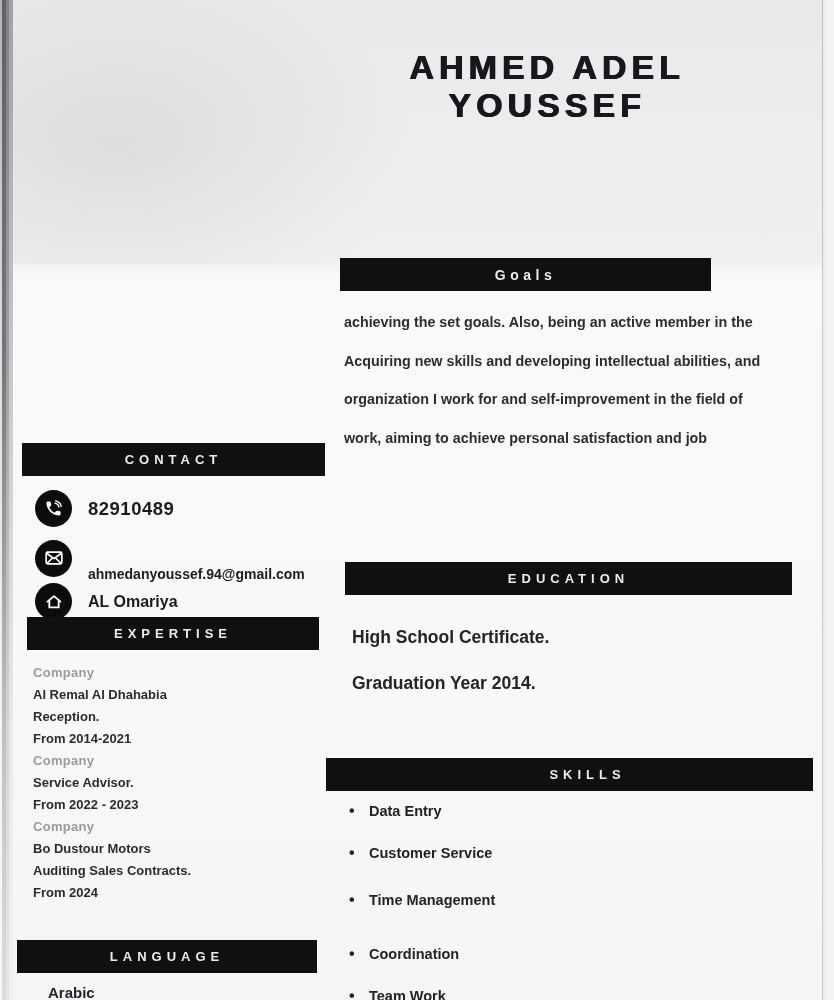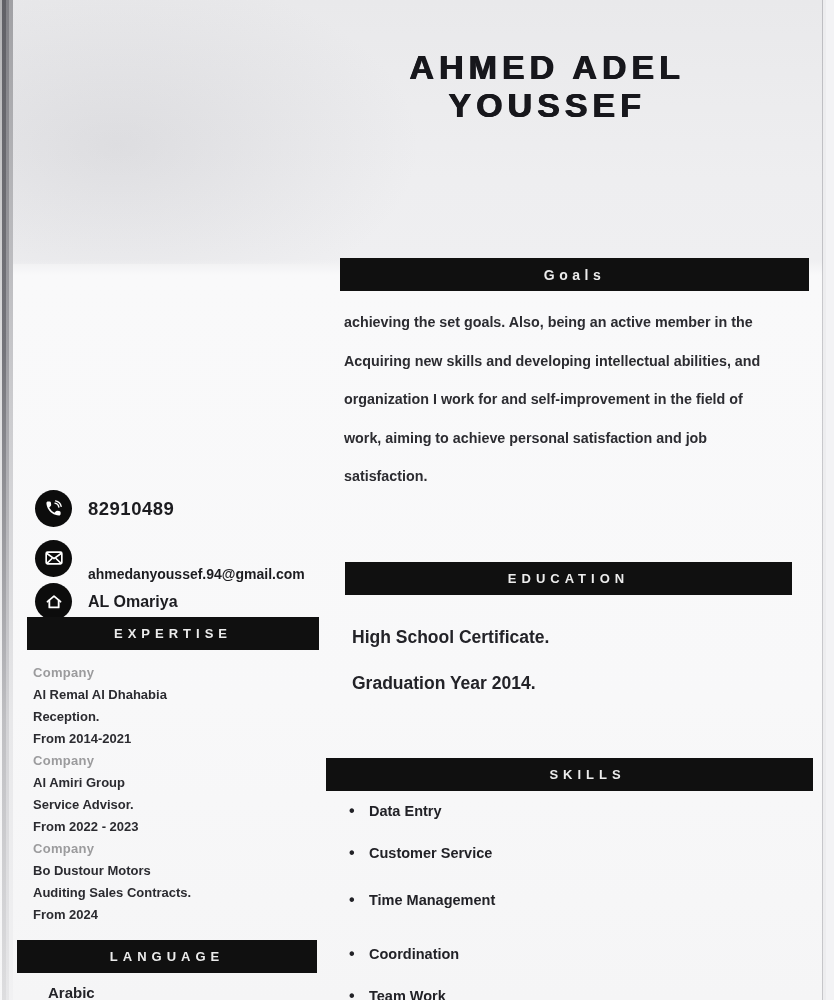--- a/index.html
+++ b/index.html
@@ -32,21 +32,21 @@
     letter-spacing:5px; line-height:38px;
     text-shadow:0.8px 0 0 #17171c, -0.3px 0 0 #17171c;
   }
   .name span { display:block; }
   
   .bar {
     position:absolute; height:33px; background:var(--bar-bg,#101010);
     color:var(--bar-text,#ececec); display:flex; align-items:center; justify-content:center;
     font-size:13px; font-weight:bold; letter-spacing:5px; white-space:nowrap;
   }
-  .bar-goals     { left:340px; top:258px; width:469px; font-size:14px; letter-spacing:4.5px; }
+  .bar-goals     { left:340px; top:258px; width:371px; font-size:14px; letter-spacing:4.5px; }
   .bar-contact   { left:22px;  top:443px; width:303px; }
   .bar-expertise { left:27px;  top:617px; width:292px; }
   .bar-language  { left:17px;  top:940px; width:300px; }
   .bar-education { left:345px; top:562px; width:447px; }
   .bar-skills    { left:326px; top:758px; width:451px;padding-left:36px; }
   
   .goals-text {
     position:absolute; left:344px; top:303px; width:452px;
     color:var(--text-dark,#2c2c31); font-size:14.3px; font-weight:bold; line-height:38.6px;
   }
@@ -98,23 +98,25 @@
   </h1>
 
   <div class="bar bar-goals">
     <span>Goals</span>
   </div>
   <div class="goals-text">
     <span>achieving the set goals. Also, being an active member in the</span>
     <span>Acquiring new skills and developing intellectual abilities, and</span>
     <span>organization I work for and self-improvement in the field of</span>
     <span>work, aiming to achieve personal satisfaction and job</span>
-    <span>satisfaction.</span>
   </div>
 
+  <div class="bar bar-contact">
+    <span>CONTACT</span>
+  </div>
 
   <div class="contact-row r0">
     <span class="cicon">
       <svg viewBox="0 0 24 24" width="19" height="19" aria-hidden="true">
         <path fill="#ffffff" d="M19.23 15.26l-2.54-.29a1.99 1.99 0 0 0-1.64.57l-1.84 1.84a15.05 15.05 0 0 1-6.59-6.59l1.85-1.85c.43-.43.64-1.03.57-1.64l-.29-2.52A2 2 0 0 0 6.76 3H5.03c-1.13 0-2.07.94-2 2.07.53 8.54 7.36 15.36 15.89 15.89 1.13.07 2.07-.87 2.07-2v-1.73c.01-1.01-.75-1.86-1.76-1.97z"></path>
         <path fill="none" stroke="#ffffff" stroke-width="1.7" stroke-linecap="round" d="M13.8 5.2a6 6 0 0 1 5 5"></path>
         <path fill="none" stroke="#ffffff" stroke-width="1.7" stroke-linecap="round" d="M14.6 2.3a9 9 0 0 1 7.1 7.1"></path>
       </svg>
     </span>
     <span class="cvalue">82910489</span>
@@ -147,21 +149,20 @@
   </div>
   <div class="expertise-list">
     <div>
       <div class="xp-label">Company</div>
       <div>Al Remal Al Dhahabia</div>
       <div>Reception.</div>
       <div>From 2014-2021</div>
     </div>
     <div>
       <div class="xp-label">Company</div>
-      <div>Al Amiri Group</div>
       <div>Service Advisor.</div>
       <div>From 2022 - 2023</div>
     </div>
     <div>
       <div class="xp-label">Company</div>
       <div>Bo Dustour Motors</div>
       <div>Auditing Sales Contracts.</div>
       <div>From 2024</div>
     </div>
   </div>

